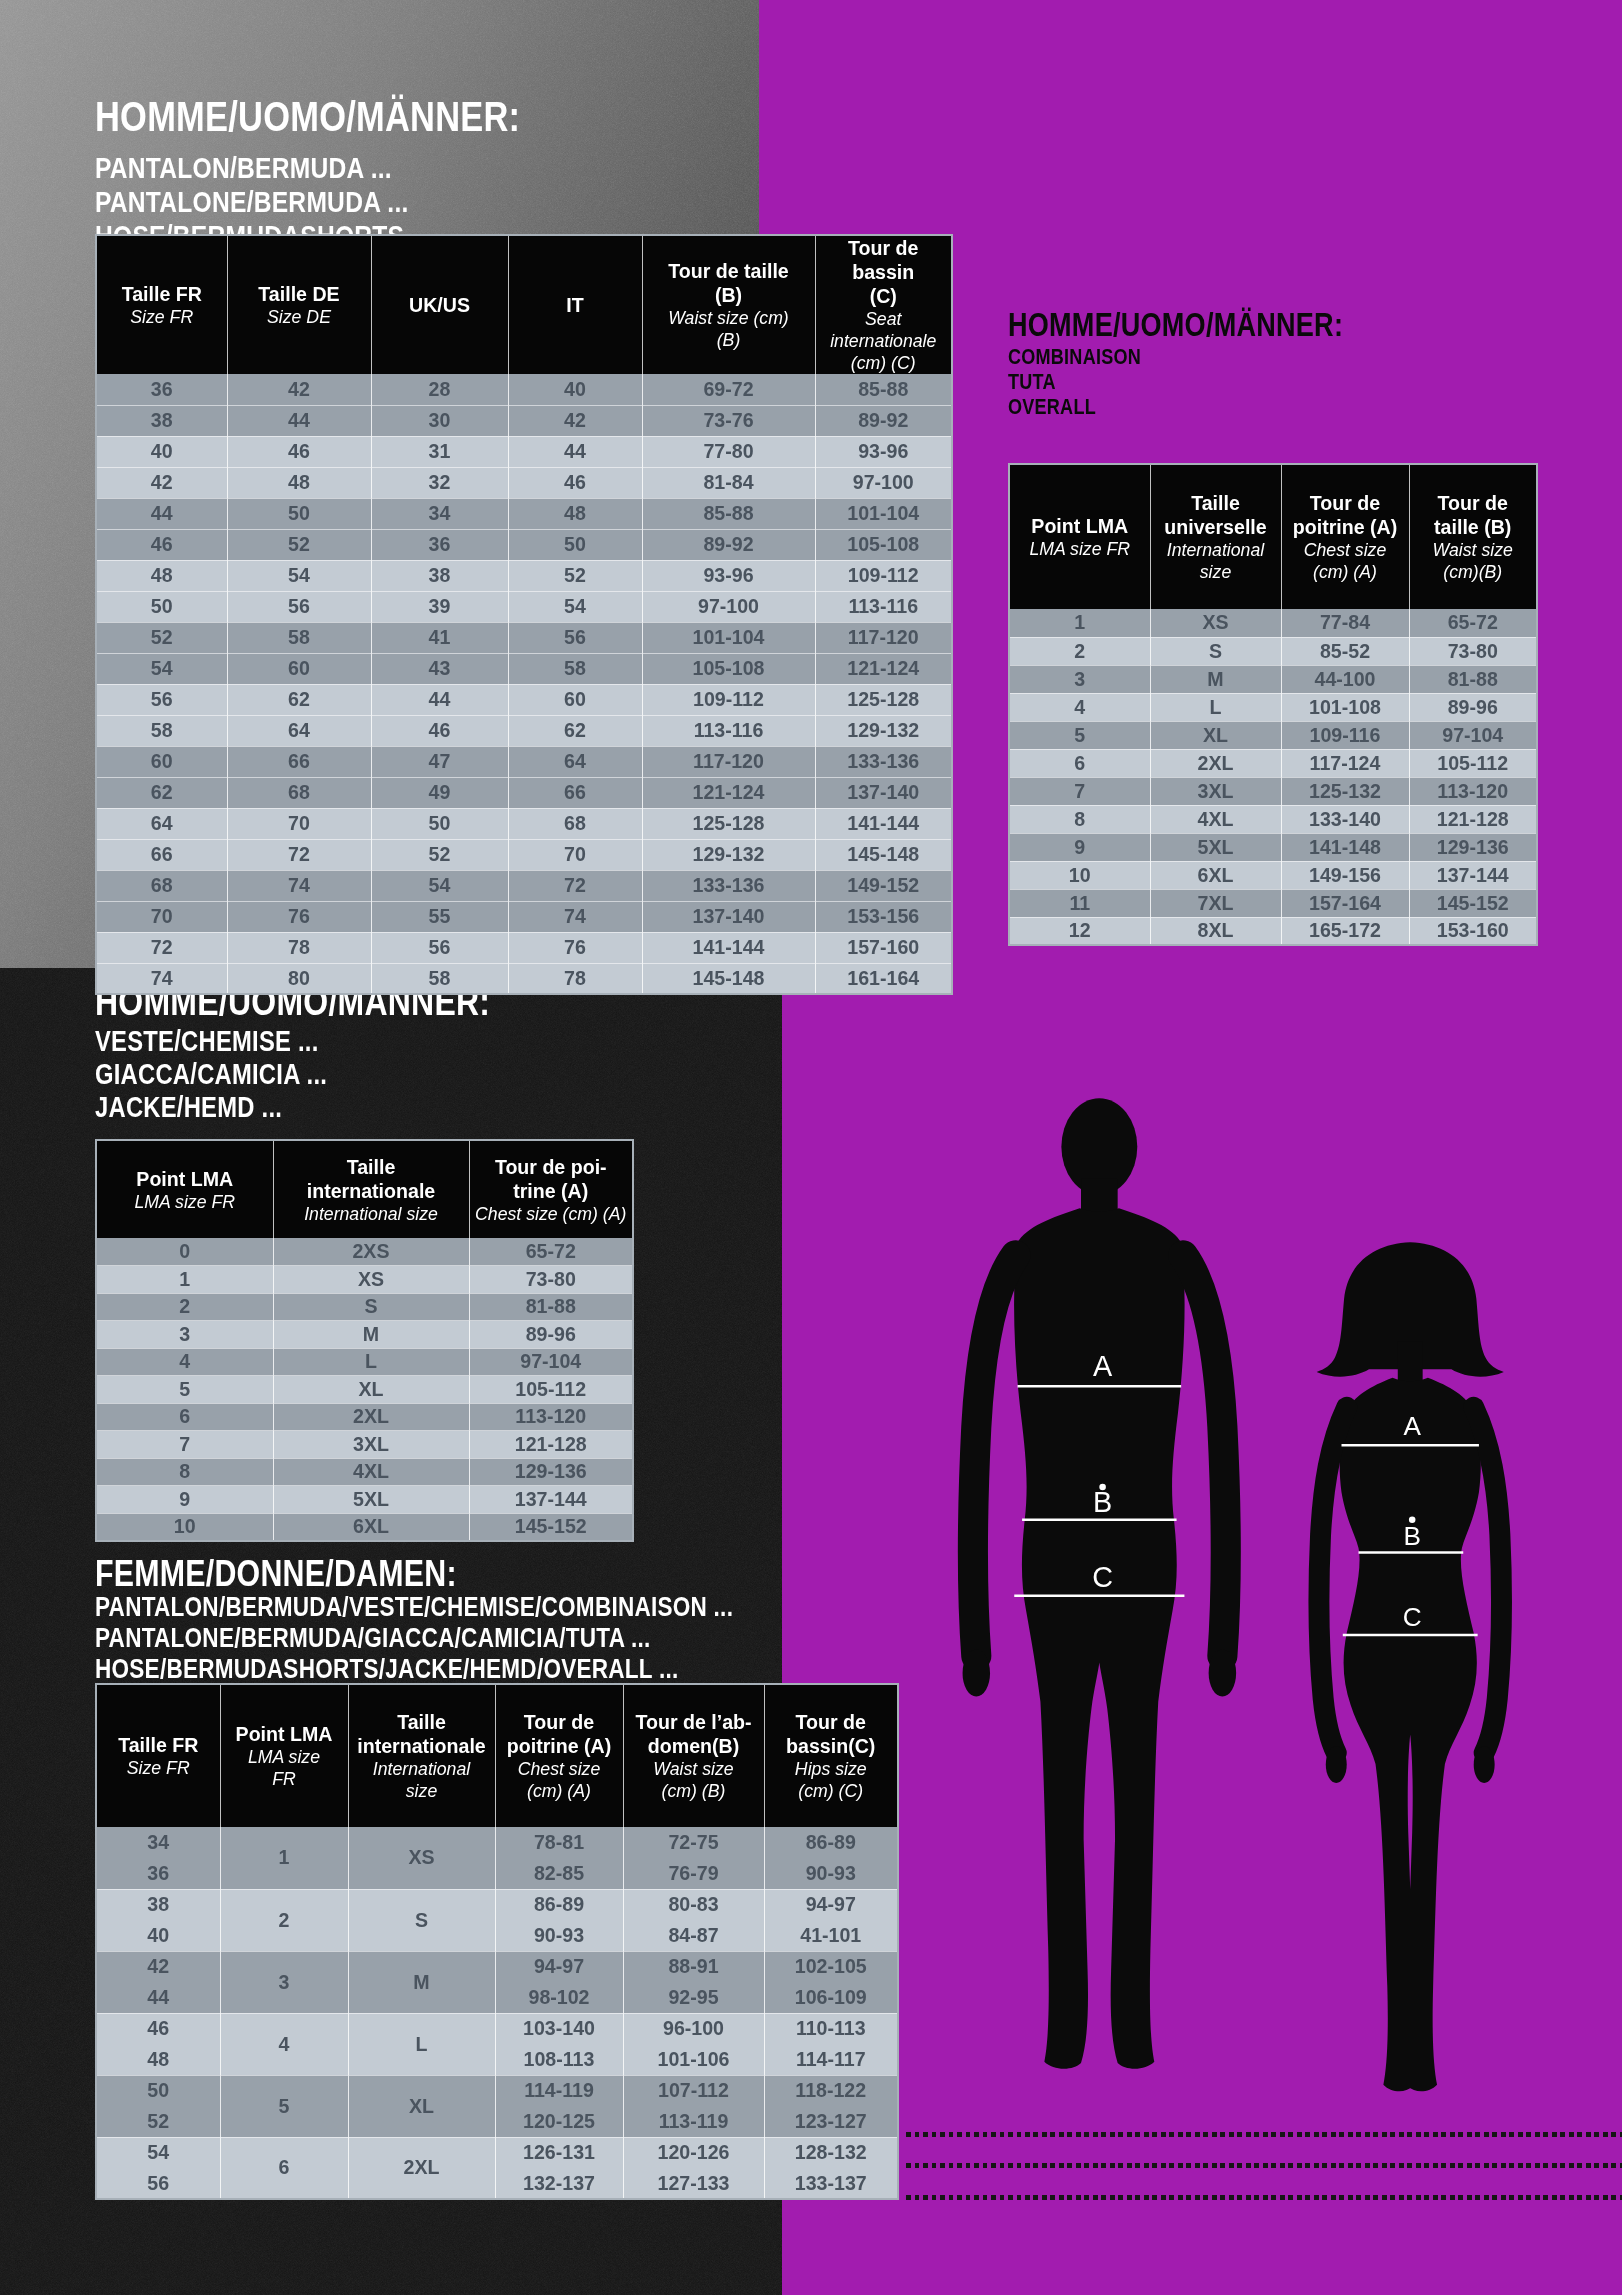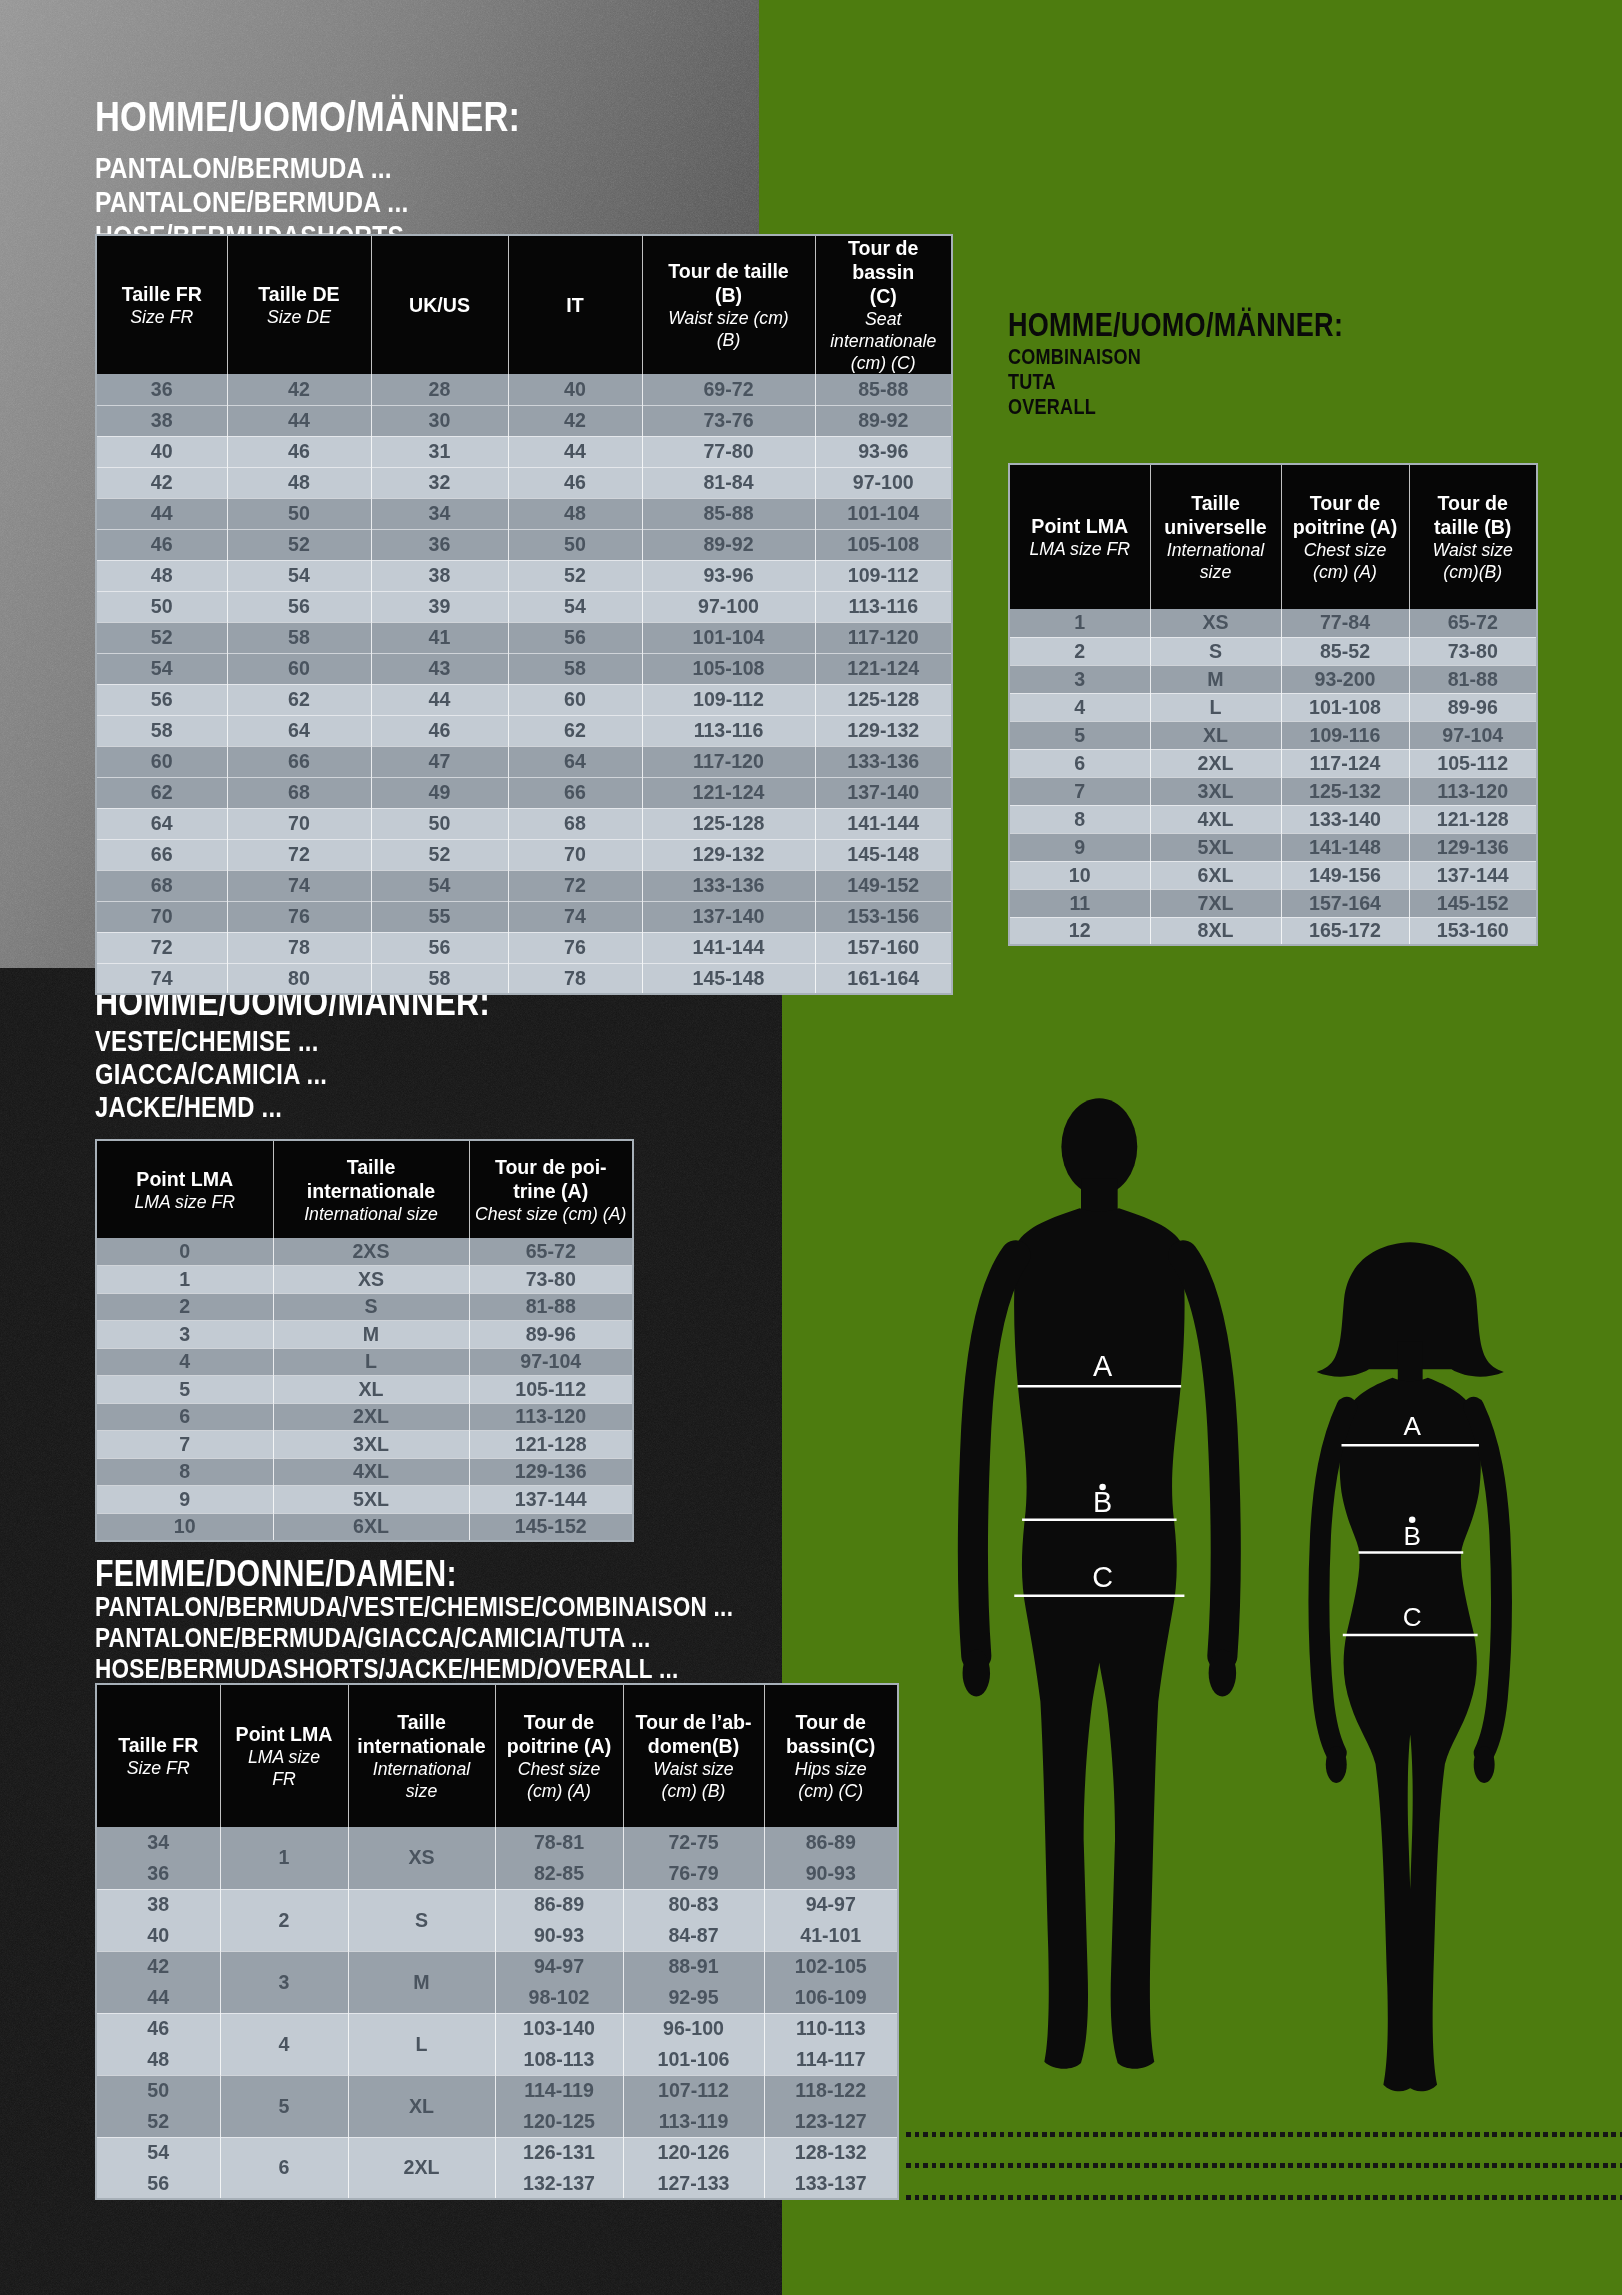--- a/index.html
+++ b/index.html
@@ -1,16 +1,16 @@
 <!DOCTYPE html>
 <html style="font-size:10.5px"><head>
 <meta charset="utf-8">
 <style>
   html,body{margin:0;padding:0;background:#ffffff;}
-  .page{position:relative;width:1623px;height:2295px;background:#4d7c0f;overflow:hidden;
+  .page{position:relative;width:1623px;height:2295px;background:#a21caf;overflow:hidden;
         font-family:"Liberation Sans", sans-serif;}
   
   .bg{position:absolute;overflow:hidden;}
   .bg-top{left:0;top:0;width:759px;height:968px;
           background:linear-gradient(115deg,#979797 0%,#7c7c7c 35%,#565656 70%,#2e2e2e 100%);}
   .bg-bottom{left:0;top:968px;width:782px;height:1327px;background:#141414;}
   .bg svg{position:absolute;left:0;top:0;width:100%;height:100%;}
   
   .cond{transform:scaleX(.82);transform-origin:0 0;white-space:nowrap;}
   .hd{position:absolute;font-weight:700;letter-spacing:0.3px;}
@@ -356,21 +356,21 @@
         </tr>
         <tr class="light">
           <td>2</td>
           <td>S</td>
           <td>85-52</td>
           <td>73-80</td>
         </tr>
         <tr class="dark">
           <td>3</td>
           <td>M</td>
-          <td>93-200</td>
+          <td>44-100</td>
           <td>81-88</td>
         </tr>
         <tr class="light">
           <td>4</td>
           <td>L</td>
           <td>101-108</td>
           <td>89-96</td>
         </tr>
         <tr class="dark">
           <td>5</td>

